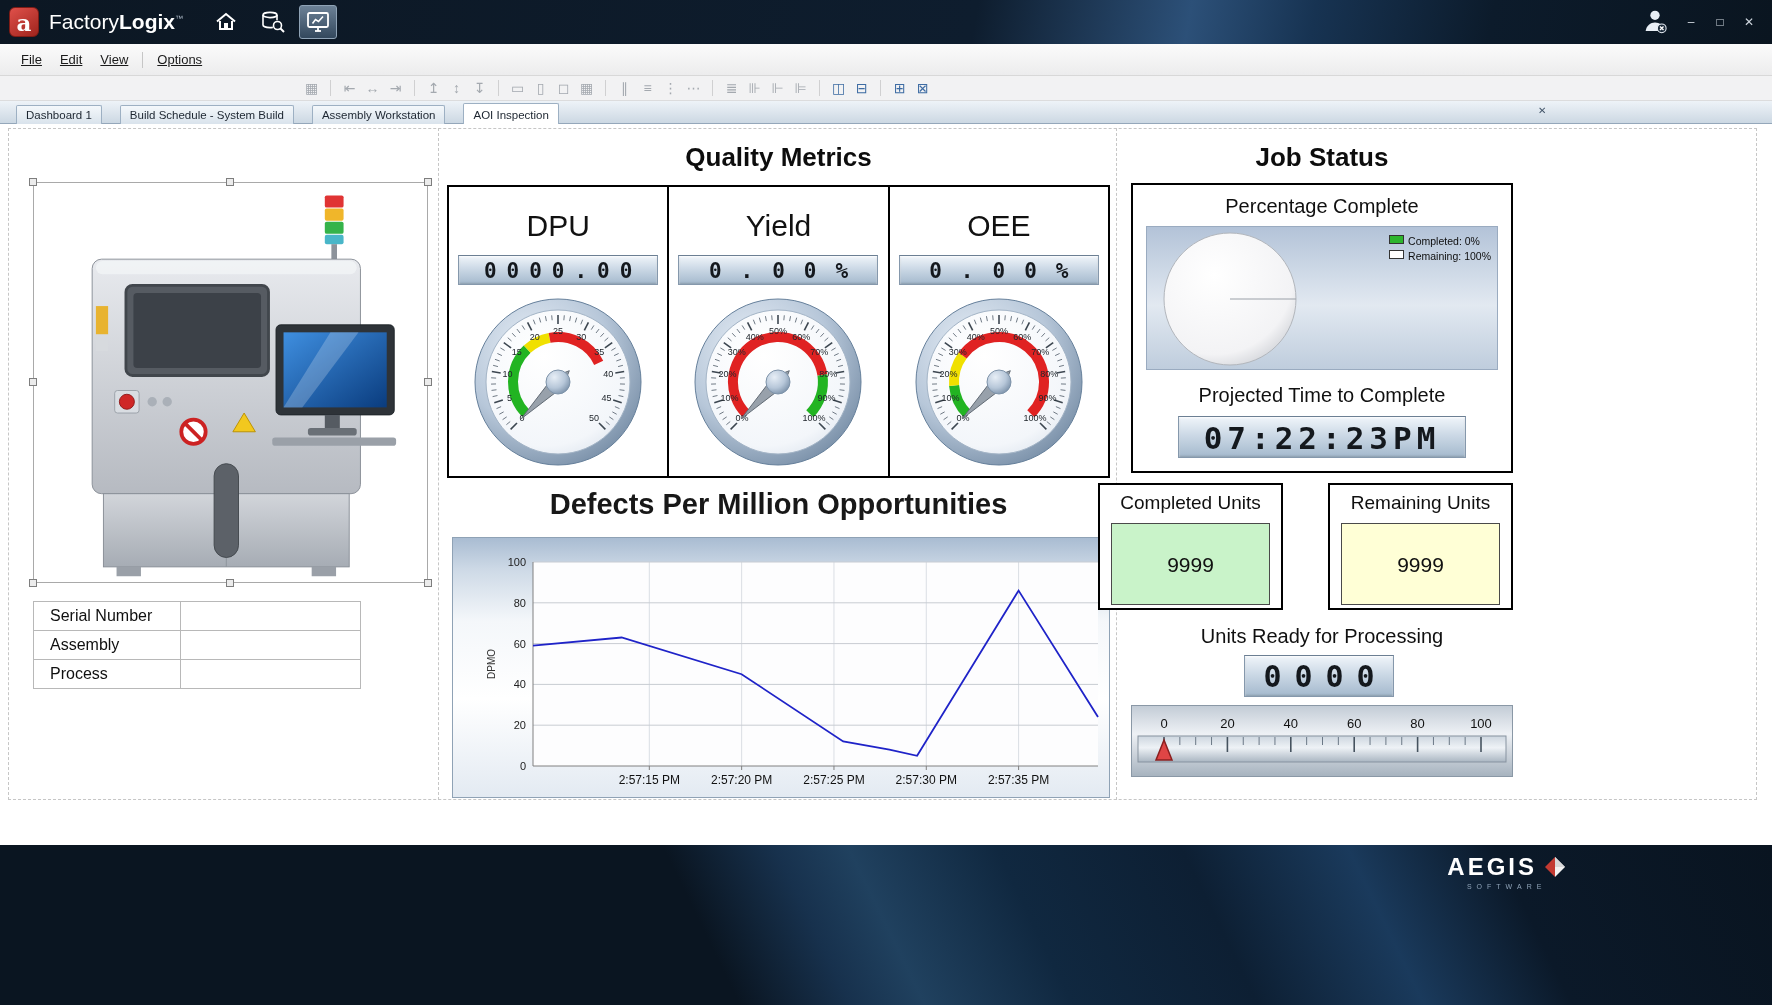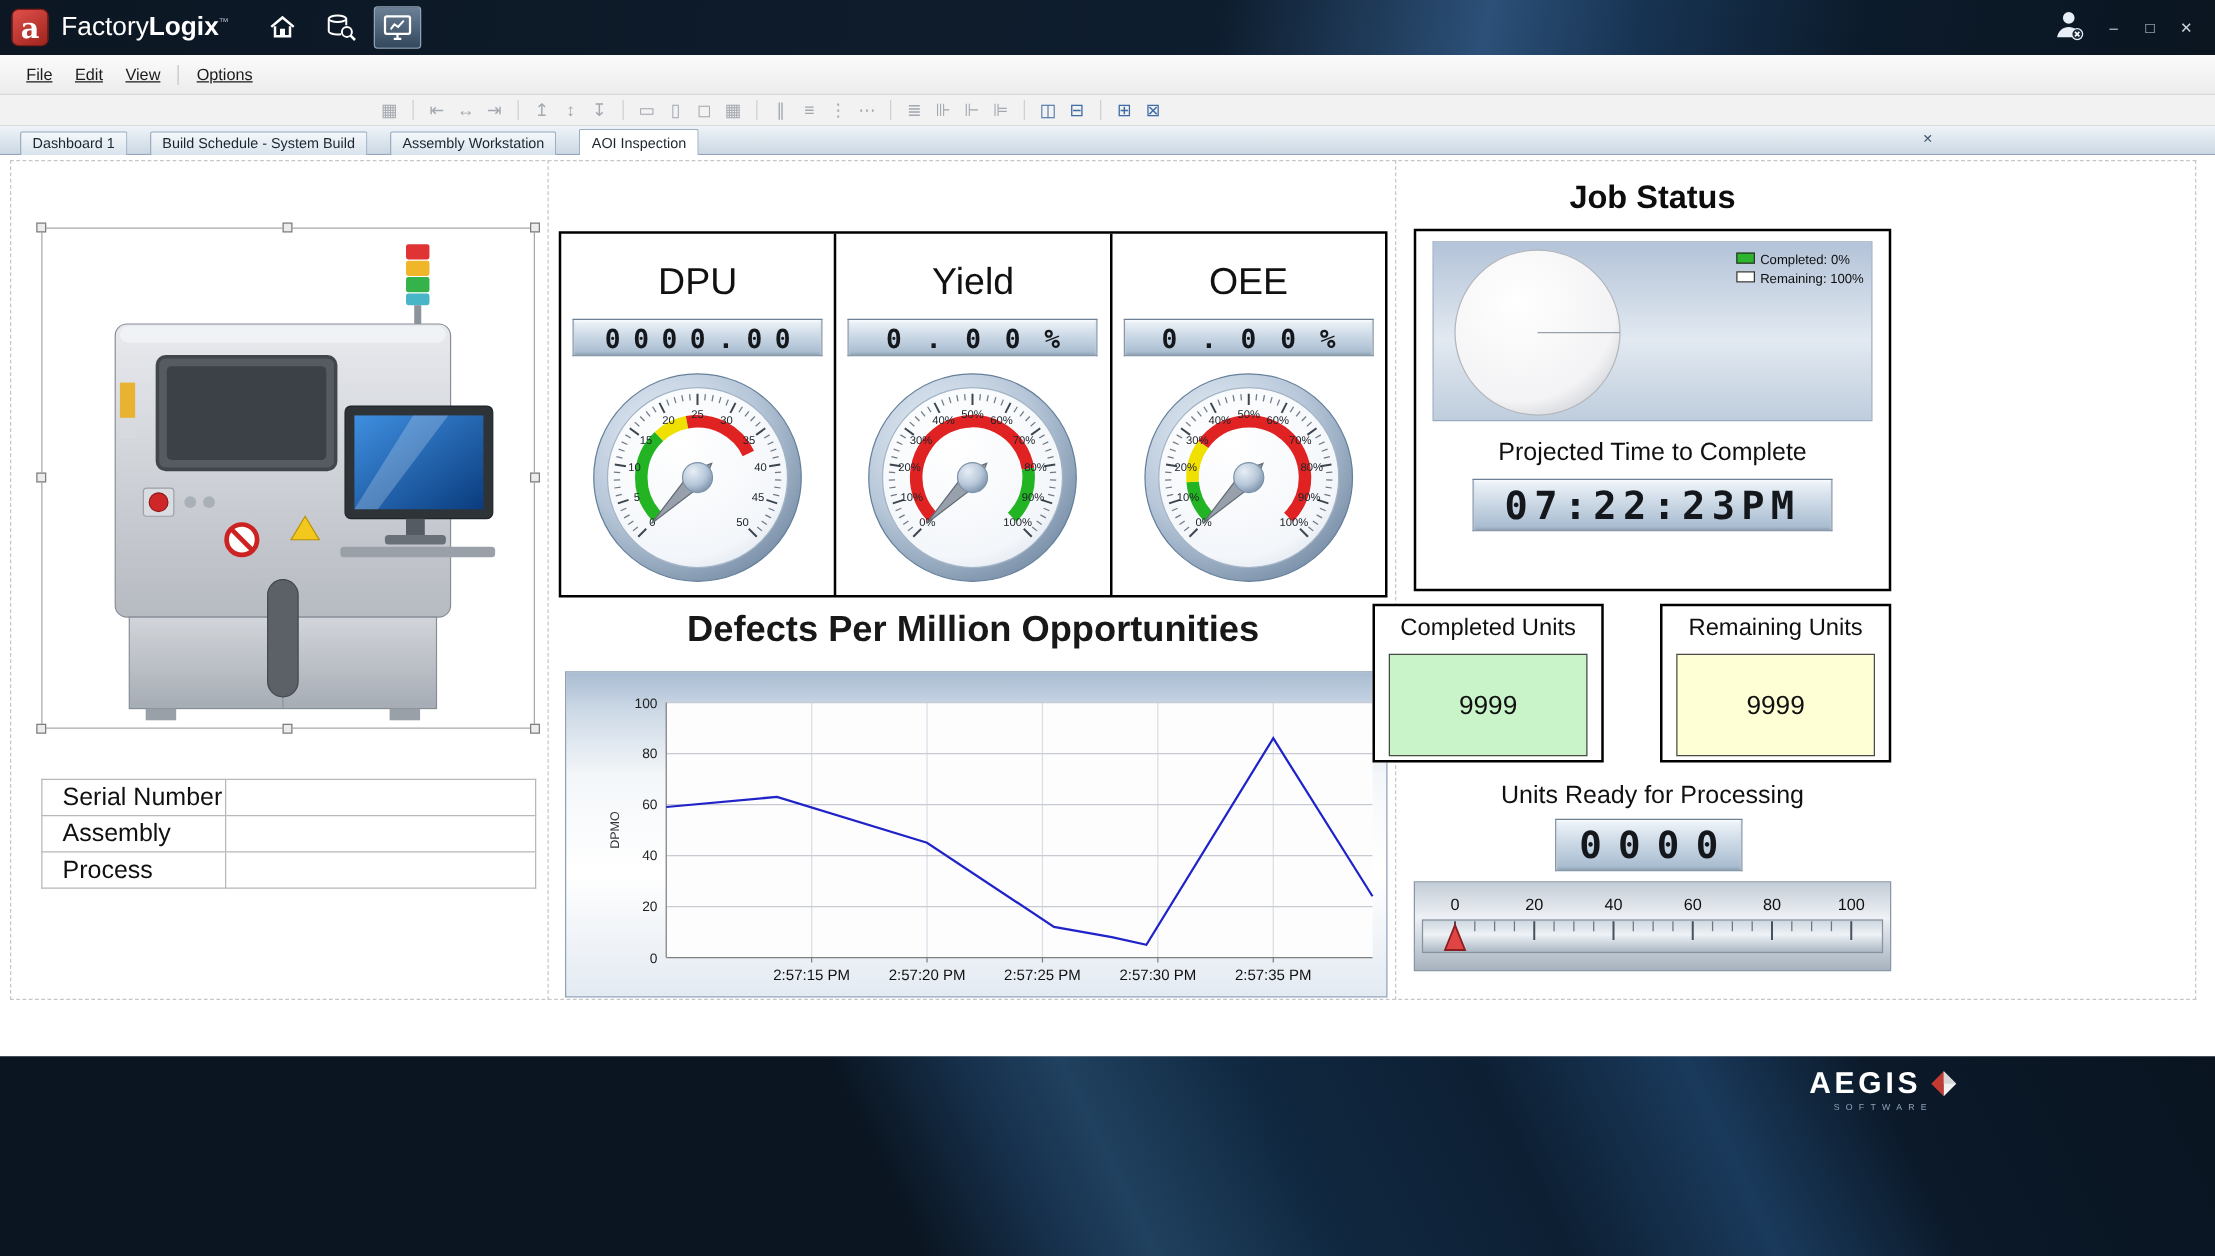--- a/index.html
+++ b/index.html
@@ -48,21 +48,21 @@
   .dash{position:absolute;border:1px dashed #c6c6c6;pointer-events:none}
   .dash-v{position:absolute;border-left:1px dashed #c6c6c6;width:0;pointer-events:none}
 
   .sec-title{position:absolute;font-size:26px;font-weight:bold;color:#0d0d0d;text-align:center}
   .dpmo-title{position:absolute;left:441px;top:364px;width:675px;font-size:29px;color:#181818;text-align:center}
 
   
   .aoi-frame{position:absolute;left:33px;top:58px;width:395px;height:401px;border:1px solid #a9a9a9;
     background:#fff;display:flex;align-items:center;justify-content:center}
   .handle{position:absolute;width:8px;height:8px;background:#ececec;border:1px solid #7e7e7e;z-index:3}
-  .aoi-table{position:absolute;left:33px;top:499px;width:396px;border-collapse:collapse;font-size:20px;color:#101010}
+  .aoi-table{position:absolute;left:33px;top:477px;width:328px;border-collapse:collapse;font-size:16px;color:#101010}
   .aoi-table td{border:1px solid #b8b8b8;height:29px;padding-left:16px}
   .aoi-table td.lbl{width:147px}
 
   
   .qm-boxes{position:absolute;left:447px;top:61px;width:663px;height:293px;display:flex;border:2px solid #000;background:#fff}
   .qm-box{flex:1;border-left:2px solid #000;display:flex;flex-direction:column;align-items:center}
   .qm-box:first-child{border-left:none}
   .qm-name{font-size:30px;color:#111;margin-top:22px}
   .digital{background:linear-gradient(180deg,#f0f5fa 0%,#ccd9e6 45%,#a4b9cd 100%);
     border:1px solid #8598ac;border-top-color:#6c7f93;
@@ -280,20 +280,21 @@
           <td class="lbl">Assembly</td>
           <td></td>
         </tr>
         <tr>
           <td class="lbl">Process</td>
           <td></td>
         </tr>
       </tbody>
     </table>
 
+  <h2 class="sec-title" style="left:441px;top:18px;width:675px">Quality Metrics</h2>
 
   <div class="qm-boxes">
     <div class="qm-box">
       <div class="qm-name">DPU</div>
       <div class="digital qm-display ls-n">0000.00</div>
       <div class="gauge"><svg width="170" height="170" viewBox="0 0 170 170">
             <defs>
               <radialGradient id="grim0" cx="35%" cy="30%" r="75%">
                 <stop offset="0%" stop-color="#e7eef6"></stop>
                 <stop offset="60%" stop-color="#b7c7d9"></stop>
@@ -584,20 +585,21 @@
           <text x="73" y="28" text-anchor="end" font-size="11" fill="#222">100</text>
           <line x1="80" y1="24" x2="80" y2="228" stroke="#808080"></line>
           <text transform="translate(42 126) rotate(-90)" text-anchor="middle" font-size="10" fill="#333">DPMO</text>
           <polyline points="80.0,107.6 168.6,99.5 288.6,136.2 390.2,203.5 436.4,211.7 464.1,217.8 565.6,52.6 645.0,179.0" fill="none" stroke="#1f23c8" stroke-width="1.8"></polyline>
         </svg></div>
   </div>
 
   <h2 class="sec-title" style="left:1122px;top:18px;width:400px">Job Status</h2>
 
   <div class="pct-box">
+    <div class="pct-title">Percentage Complete</div>
     <div class="pie-panel">
       <div style="position:absolute;left:10px;top:2px"><svg width="150" height="142" viewBox="0 0 150 142">
             <defs>
               <radialGradient id="pg" cx="38%" cy="32%" r="80%">
                 <stop offset="0%" stop-color="#ffffff"></stop>
                 <stop offset="75%" stop-color="#f3f3f5"></stop>
                 <stop offset="100%" stop-color="#c7cad0"></stop>
               </radialGradient>
             </defs>
             <circle cx="73" cy="70" r="66" fill="url(#pg)" stroke="#b2b6bc"></circle>

